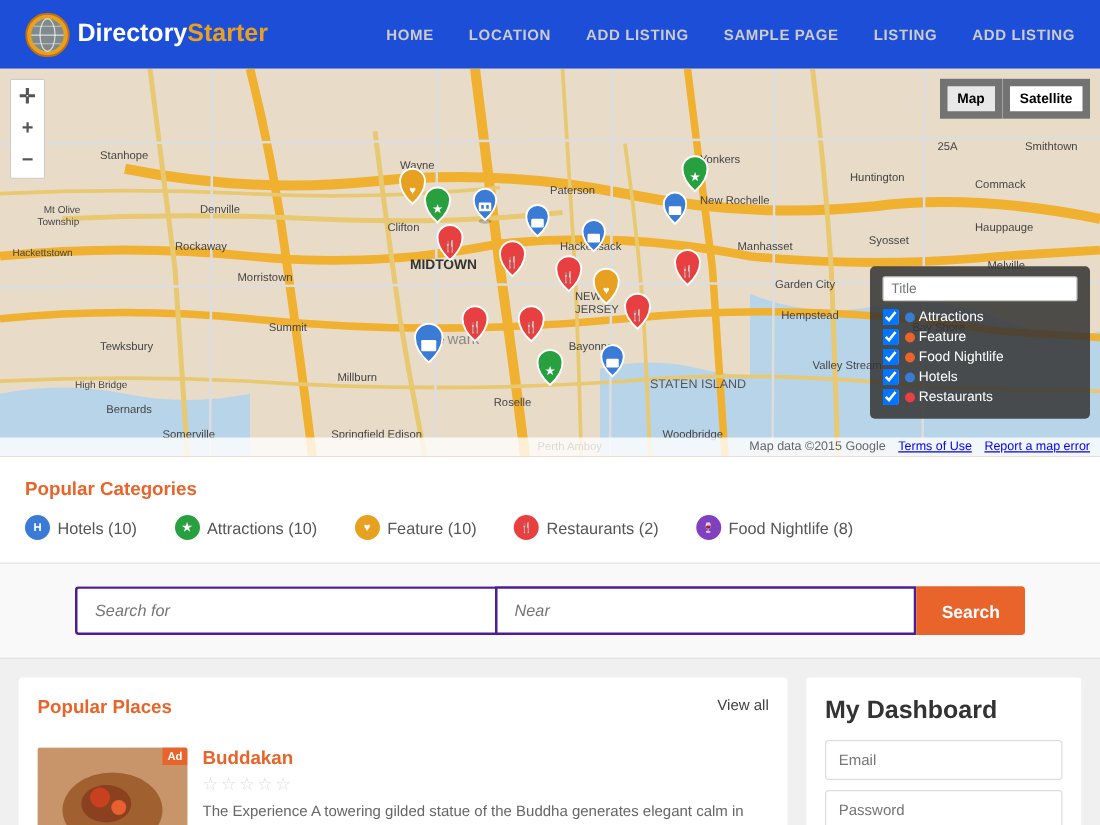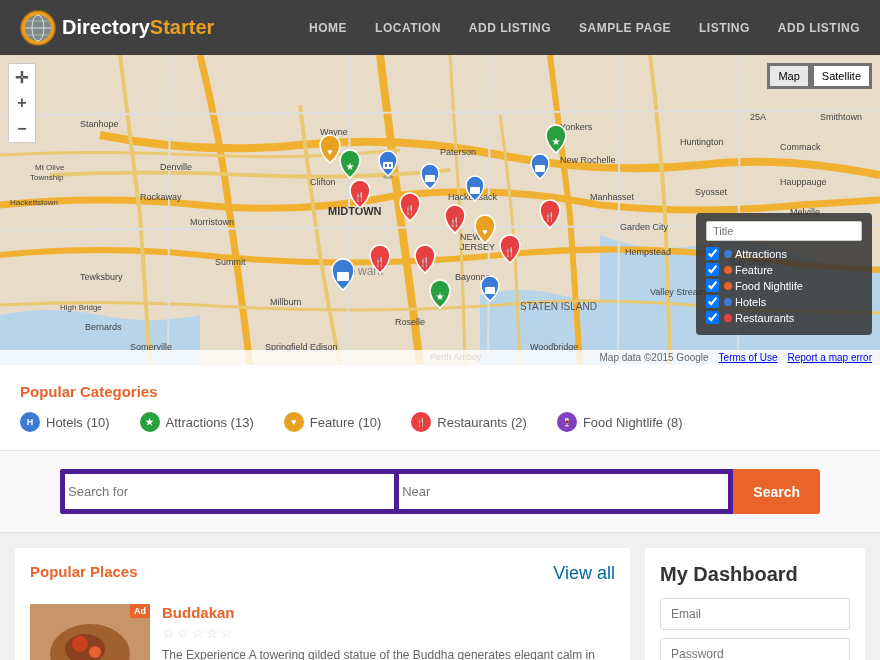--- a/index.html
+++ b/index.html
@@ -1,20 +1,20 @@
 <!DOCTYPE html>
 <html><head>
   <meta charset="utf-8">
   <style>
     * { margin: 0; padding: 0; box-sizing: border-box; }
     body { font-family: Arial, sans-serif; font-size: 13px; background: #f0f0f0; width: 880px; }
 
     
     .header {
-      background: #404040;
+      background: #1d4ed8;
       height: 55px;
       display: flex;
       align-items: center;
       padding: 0 20px;
     }
     .logo-area {
       display: flex;
       align-items: center;
       gap: 6px;
       margin-right: 40px;
@@ -83,23 +83,23 @@
     }
     .map-type-controls {
       position: absolute;
       top: 8px;
       right: 8px;
       display: flex;
     }
     .map-type-btn {
       padding: 4px 8px;
       font-size: 11px;
-      font-weight: normal;
+      font-weight: bold;
       background: white;
-      border: 3px solid #737373;
+      border: 6px solid #737373;
       cursor: pointer;
     }
     .map-type-btn.active { background: #e8e8e8; }
     .map-filter-panel {
       position: absolute;
       bottom: 30px;
       right: 8px;
       background: rgba(50,50,50,0.85);
       border-radius: 4px;
       padding: 8px 10px;
@@ -198,24 +198,25 @@
       border-bottom: 1px solid #e5e5e5;
     }
     .search-form {
       display: flex;
       gap: 0;
       max-width: 760px;
       margin: 0 auto;
     }
     .search-form input {
       flex: 1;
-      padding: 10px 3px;
-      border: 5px solid #4c1d95;
+      padding: 10px 14px;
+      border: 2px solid #4c1d95;
       font-size: 13px;
       outline: none;
+      font-style: italic;
     }
     .search-form input:first-child {
       border-right: none;
       border-radius: 3px 0 0 3px;
     }
     .search-form input:nth-child(2) {
       border-radius: 0;
     }
     .search-btn {
       background: #e8642a;
@@ -244,23 +245,23 @@
       padding: 15px;
       margin-right: 15px;
     }
     .section-header {
       display: flex;
       justify-content: space-between;
       align-items: flex-start;
       margin-bottom: 12px;
     }
     .view-all-link {
-      color: #0369a1;
+      color: #404040;
       text-decoration: none;
-      font-size: 18px;
+      font-size: 12px;
       margin-left: 12px;
     }
     .place-item {
       display: flex;
       gap: 12px;
     }
     .place-thumb {
       width: 120px;
       height: 100px;
       background: #c8a888;
@@ -576,21 +577,21 @@
 <div class="main-content">
   <div class="popular-categories">
     <div class="section-title">Popular Categories</div>
     <div class="categories-list">
       <div class="category-item">
         <div class="cat-icon" style="border-color:#3a7bd5; background:#3a7bd5;">H</div>
         <span>Hotels (10)</span>
       </div>
       <div class="category-item">
         <div class="cat-icon" style="border-color:#28a040; background:#28a040;">★</div>
-        <span>Attractions (13)</span>
+        <span>Attractions (10)</span>
       </div>
       <div class="category-item">
         <div class="cat-icon" style="border-color:#e8a020; background:#e8a020;">♥</div>
         <span>Feature (10)</span>
       </div>
       <div class="category-item">
         <div class="cat-icon" style="border-color:#e84040; background:#e84040; font-size:8px;">🍴</div>
         <span>Restaurants (2)</span>
       </div>
       <div class="category-item">

